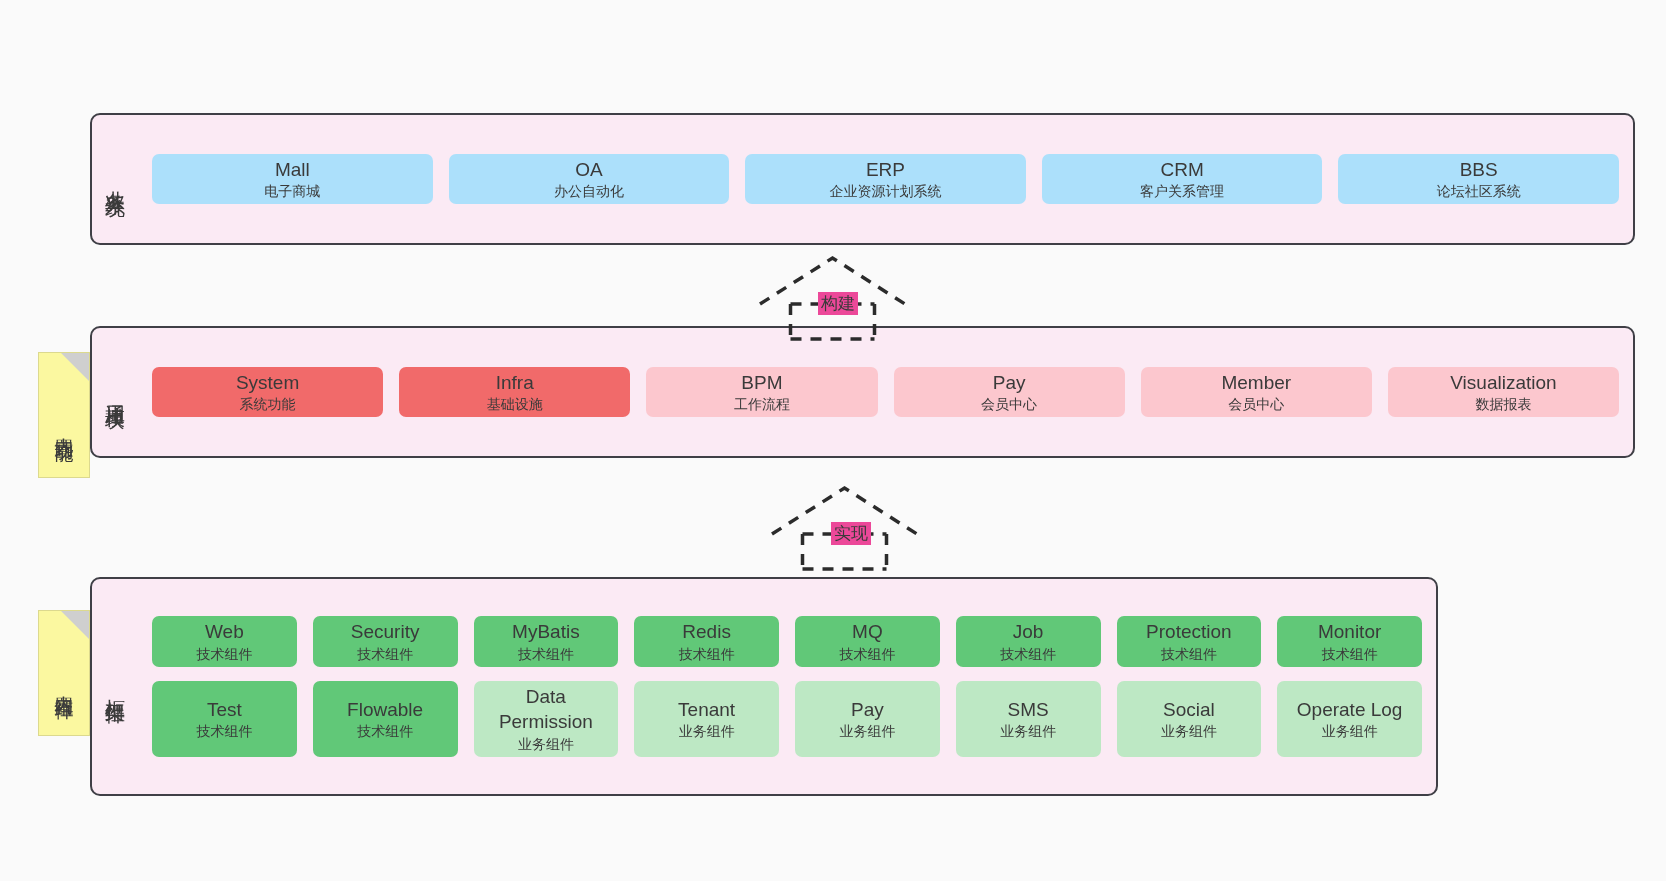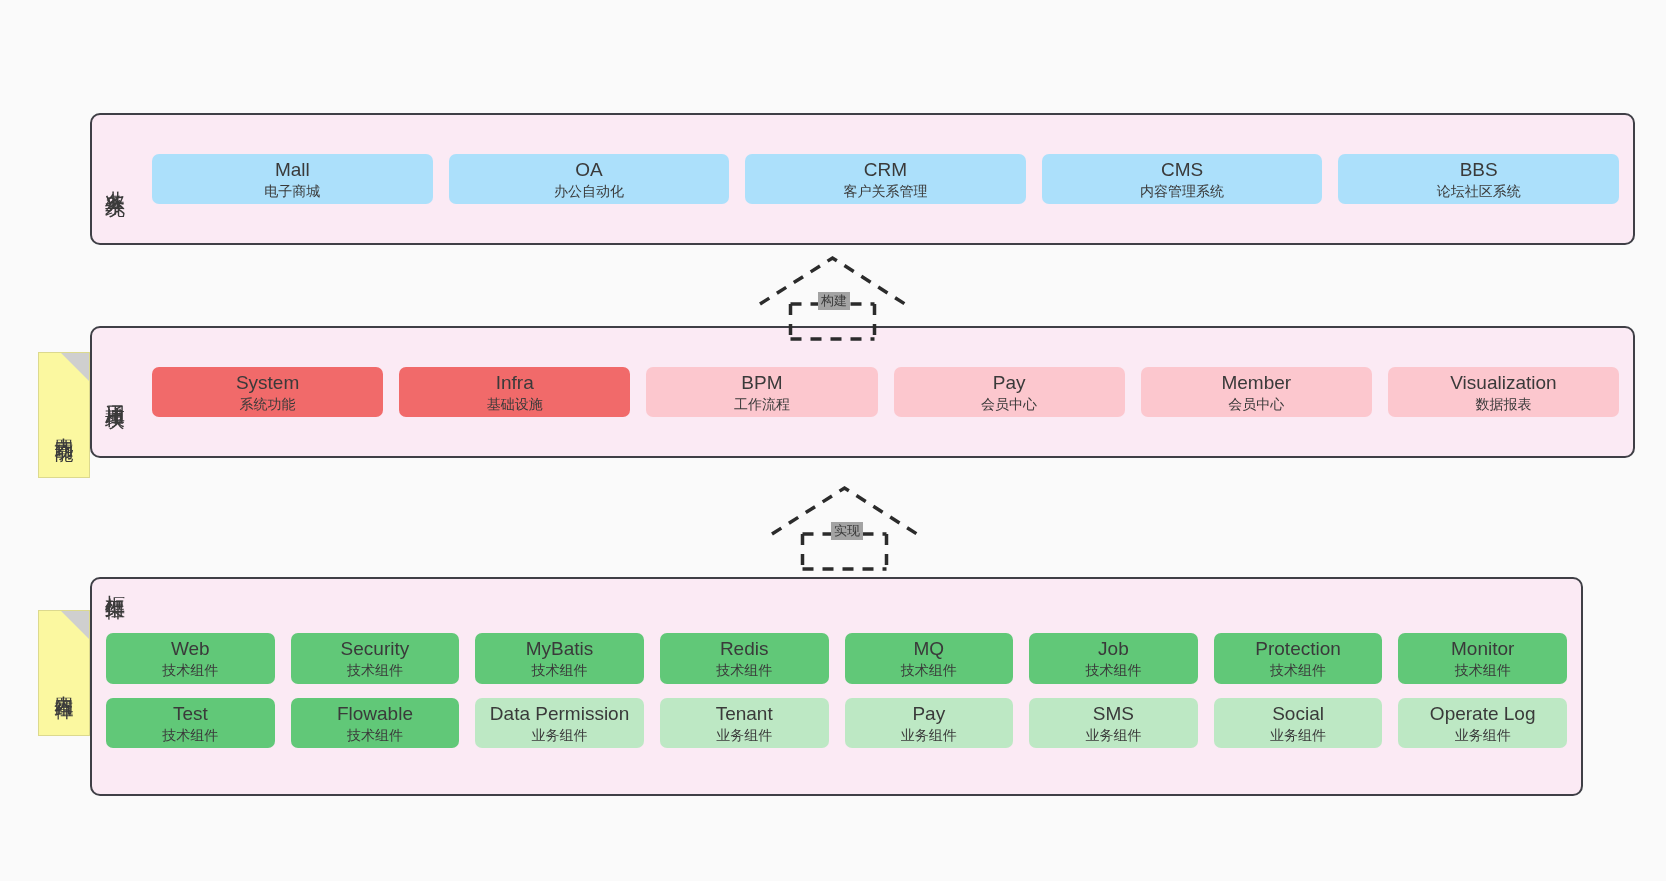--- a/index.html
+++ b/index.html
@@ -121,23 +121,23 @@
     border-color: transparent #cfcfcf transparent transparent;
   }
 
   
   .connector {
     position: absolute;
   }
   .connector svg { display: block; overflow: visible; }
   .connector-label {
     position: absolute;
-    font-size: 13px;
-    color: #3a3a3a;
-    background: #a3a3a3;
+    font-size: 17px;
+    color: #3a3a3a;
+    background: #ec4899;
     padding: 0 3px;
     white-space: nowrap;
   }
 </style>
 </head>
 <body>
 
 <div id="canvas">
     <div class="layer" style="left: 90px; top: 113px; width: 1545px; height: 132px;">
       <div class="layer-title">业务系统</div>
@@ -145,26 +145,26 @@
         <div class="card-row">
           <div class="card blue">
             <div class="en">Mall</div>
             <div class="cn">电子商城</div>
           </div>
           <div class="card blue">
             <div class="en">OA</div>
             <div class="cn">办公自动化</div>
           </div>
           <div class="card blue">
+            <div class="en">ERP</div>
+            <div class="cn">企业资源计划系统</div>
+          </div>
+          <div class="card blue">
             <div class="en">CRM</div>
             <div class="cn">客户关系管理</div>
-          </div>
-          <div class="card blue">
-            <div class="en">CMS</div>
-            <div class="cn">内容管理系统</div>
           </div>
           <div class="card blue">
             <div class="en">BBS</div>
             <div class="cn">论坛社区系统</div>
           </div>
         </div>
       </div>
     </div>
     <div class="layer" style="left: 90px; top: 326px; width: 1545px; height: 132px;">
       <div class="layer-title">通用模块</div>
@@ -190,21 +190,21 @@
             <div class="en">Member</div>
             <div class="cn">会员中心</div>
           </div>
           <div class="card red-light">
             <div class="en">Visualization</div>
             <div class="cn">数据报表</div>
           </div>
         </div>
       </div>
     </div>
-    <div class="layer" style="left: 90px; top: 577px; width: 1493px; height: 219px; flex-direction: column;">
+    <div class="layer" style="left: 90px; top: 577px; width: 1348px; height: 219px;">
       <div class="layer-title">框架组件</div>
       <div class="layer-body">
         <div class="card-row">
           <div class="card green-solid">
             <div class="en">Web</div>
             <div class="cn">技术组件</div>
           </div>
           <div class="card green-solid">
             <div class="en">Security</div>
             <div class="cn">技术组件</div>

